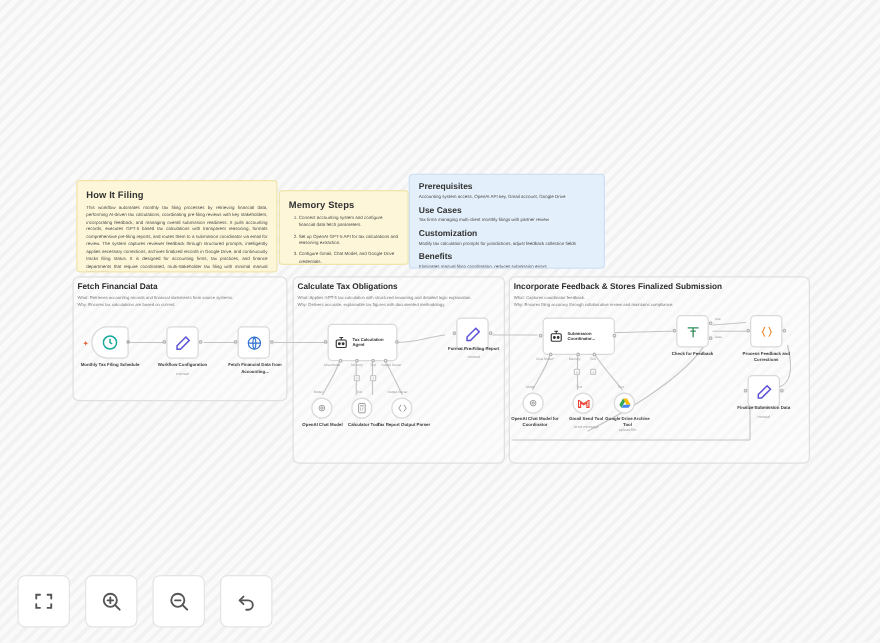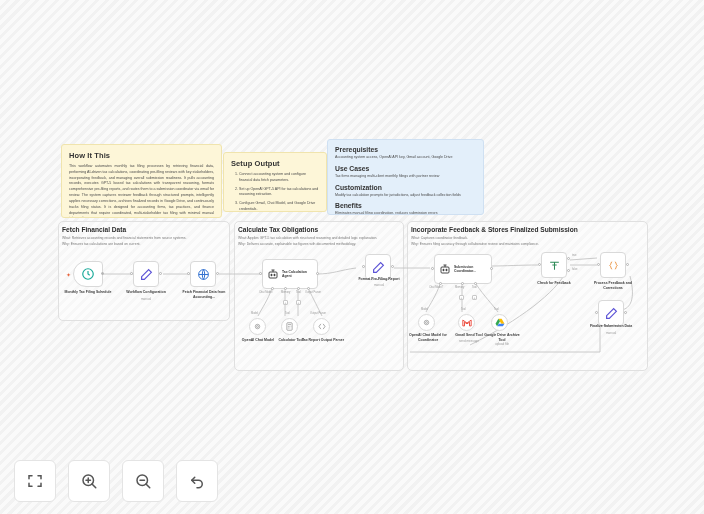--- a/index.html
+++ b/index.html
@@ -138,26 +138,26 @@
     display: flex; align-items: center; justify-content: center;
     color: #555;
   }
 </style>
 </head>
 <body>
 
 <div id="canvas">
 
   <div class="note note-yellow" style="left:61px; top:144px; width:161px; height:74px;">
-    <h3>How It This</h3>
+    <h3>How It Filing</h3>
     <p>This workflow automates monthly tax filing processes by retrieving financial data, performing AI-driven tax calculations, coordinating pre-filing reviews with key stakeholders, incorporating feedback, and managing overall submission readiness. It pulls accounting records, executes GPT-5 based tax calculations with transparent reasoning, formats comprehensive pre-filing reports, and routes them to a submission coordinator via email for review. The system captures reviewer feedback through structured prompts, intelligently applies necessary corrections, archives finalized records in Google Drive, and continuously tracks filing status. It is designed for accounting firms, tax practices, and finance departments that require coordinated, multi-stakeholder tax filing with minimal manual intervention.</p>
   </div>
 
   <div class="note note-yellow" style="left:223px; top:152px; width:104px; height:60px;">
-    <h3>Setup Output</h3>
+    <h3>Memory Steps</h3>
     <ol>
       <li>Connect accounting system and configure financial data fetch parameters.</li>
       <li>Set up OpenAI GPT-5 API for tax calculations and reasoning extraction.</li>
       <li>Configure Gmail, Chat Model, and Google Drive credentials.</li>
 
     </ol>
   </div>
 
   <div class="note note-blue" style="left:327px; top:139px; width:157px; height:76px;">
     <h4 style="margin-top:0">Prerequisites</h4>

